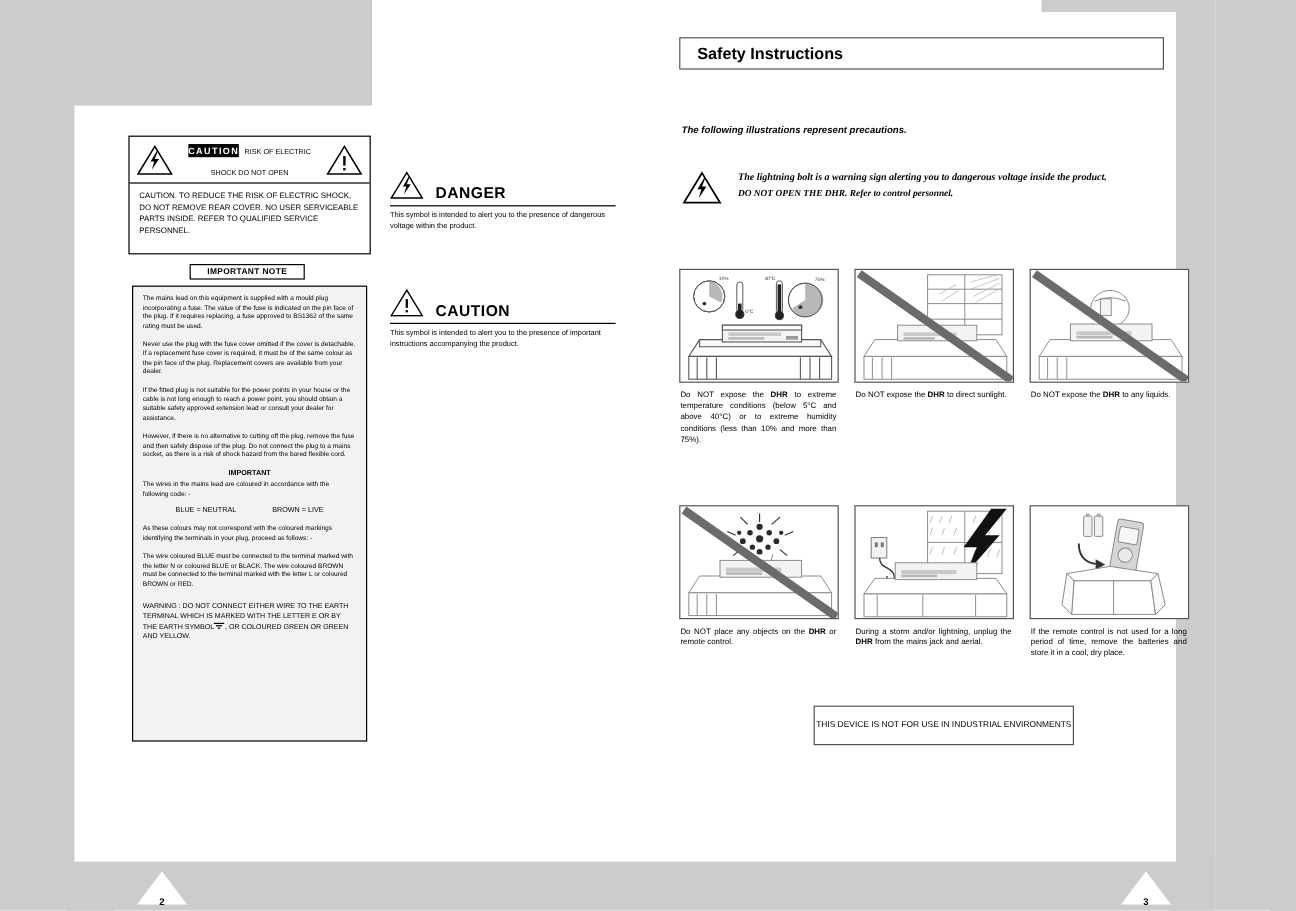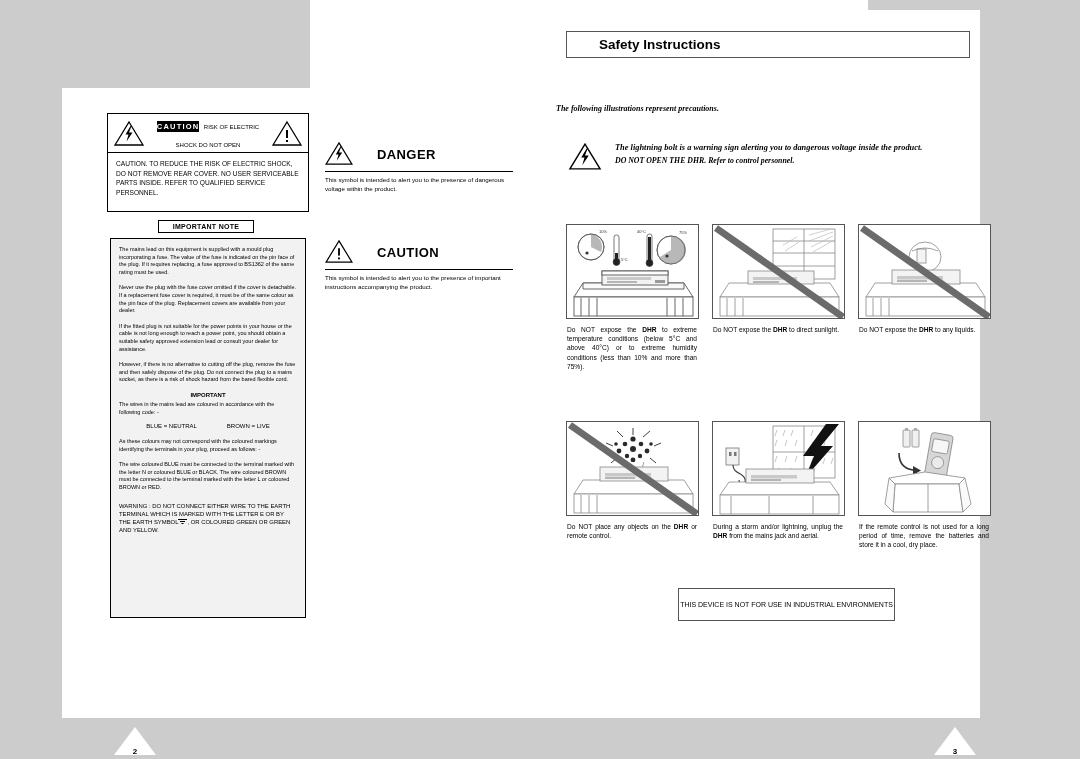--- a/index.html
+++ b/index.html
@@ -63,35 +63,35 @@
     padding: 7px 8px; color: #000;
   }
   .impnote-box p { margin: 0 0 8px 0; font-size: 5.5px; line-height: 7.6px; }
   .impnote-box p.tight { margin-bottom: 0; }
   .imp-head { text-align: center; font-size: 6px; font-weight: bold; margin: 2px 0 3px 0; }
   .codes { display: flex; justify-content: center; gap: 30px; font-size: 6px; margin: 7px 0 9px 0; }
   .earth-sym { display: inline-block; width: 9px; height: 7px; vertical-align: -1px; }
 
   .danger-blk { position: absolute; left: 325px; top: 140px; width: 188px; }
   .caution-blk{ position: absolute; left: 325px; top: 238px; width: 188px; }
-  .sym-row { display: flex; align-items: center; gap: 22px; height: 28px; }
+  .sym-row { display: flex; align-items: flex-end; gap: 8px; height: 28px; }
   .sym-word { font-size: 13px; font-weight: bold; letter-spacing: .4px; }
   .rule { border-top: 1.6px solid #000; margin-top: 3px; }
   .sym-desc { font-size: 6.2px; line-height: 8.6px; padding-top: 4px; color: #000; }
 
   
   .si-title {
     position: absolute; left: 566px; top: 31px; width: 404px; height: 27px;
     border: 1.6px solid #555; background: #fff;
-    display: flex; align-items: center; padding-left: 32px;
+    display: flex; align-items: center; padding-left: 14px;
     font-size: 13.5px; font-weight: bold; color: #000;
   }
   .intro {
-    position: absolute; left: 556px; top: 104px;
-    font-family: Liberation Serif, serif;
+    position: absolute; left: 568px; top: 104px;
+    font-family: Liberation Sans, sans-serif;
     font-style: italic; font-weight: bold; font-size: 8px; color: #000;
   }
   .bolt-note {
     position: absolute; left: 568px; top: 142px; width: 420px;
     display: flex; gap: 13px; align-items: flex-start;
   }
   .bolt-note .txt {
     font-family: "Liberation Serif", serif;
     font-style: italic; font-weight: bold; font-size: 8.4px; line-height: 12.5px;
   }

